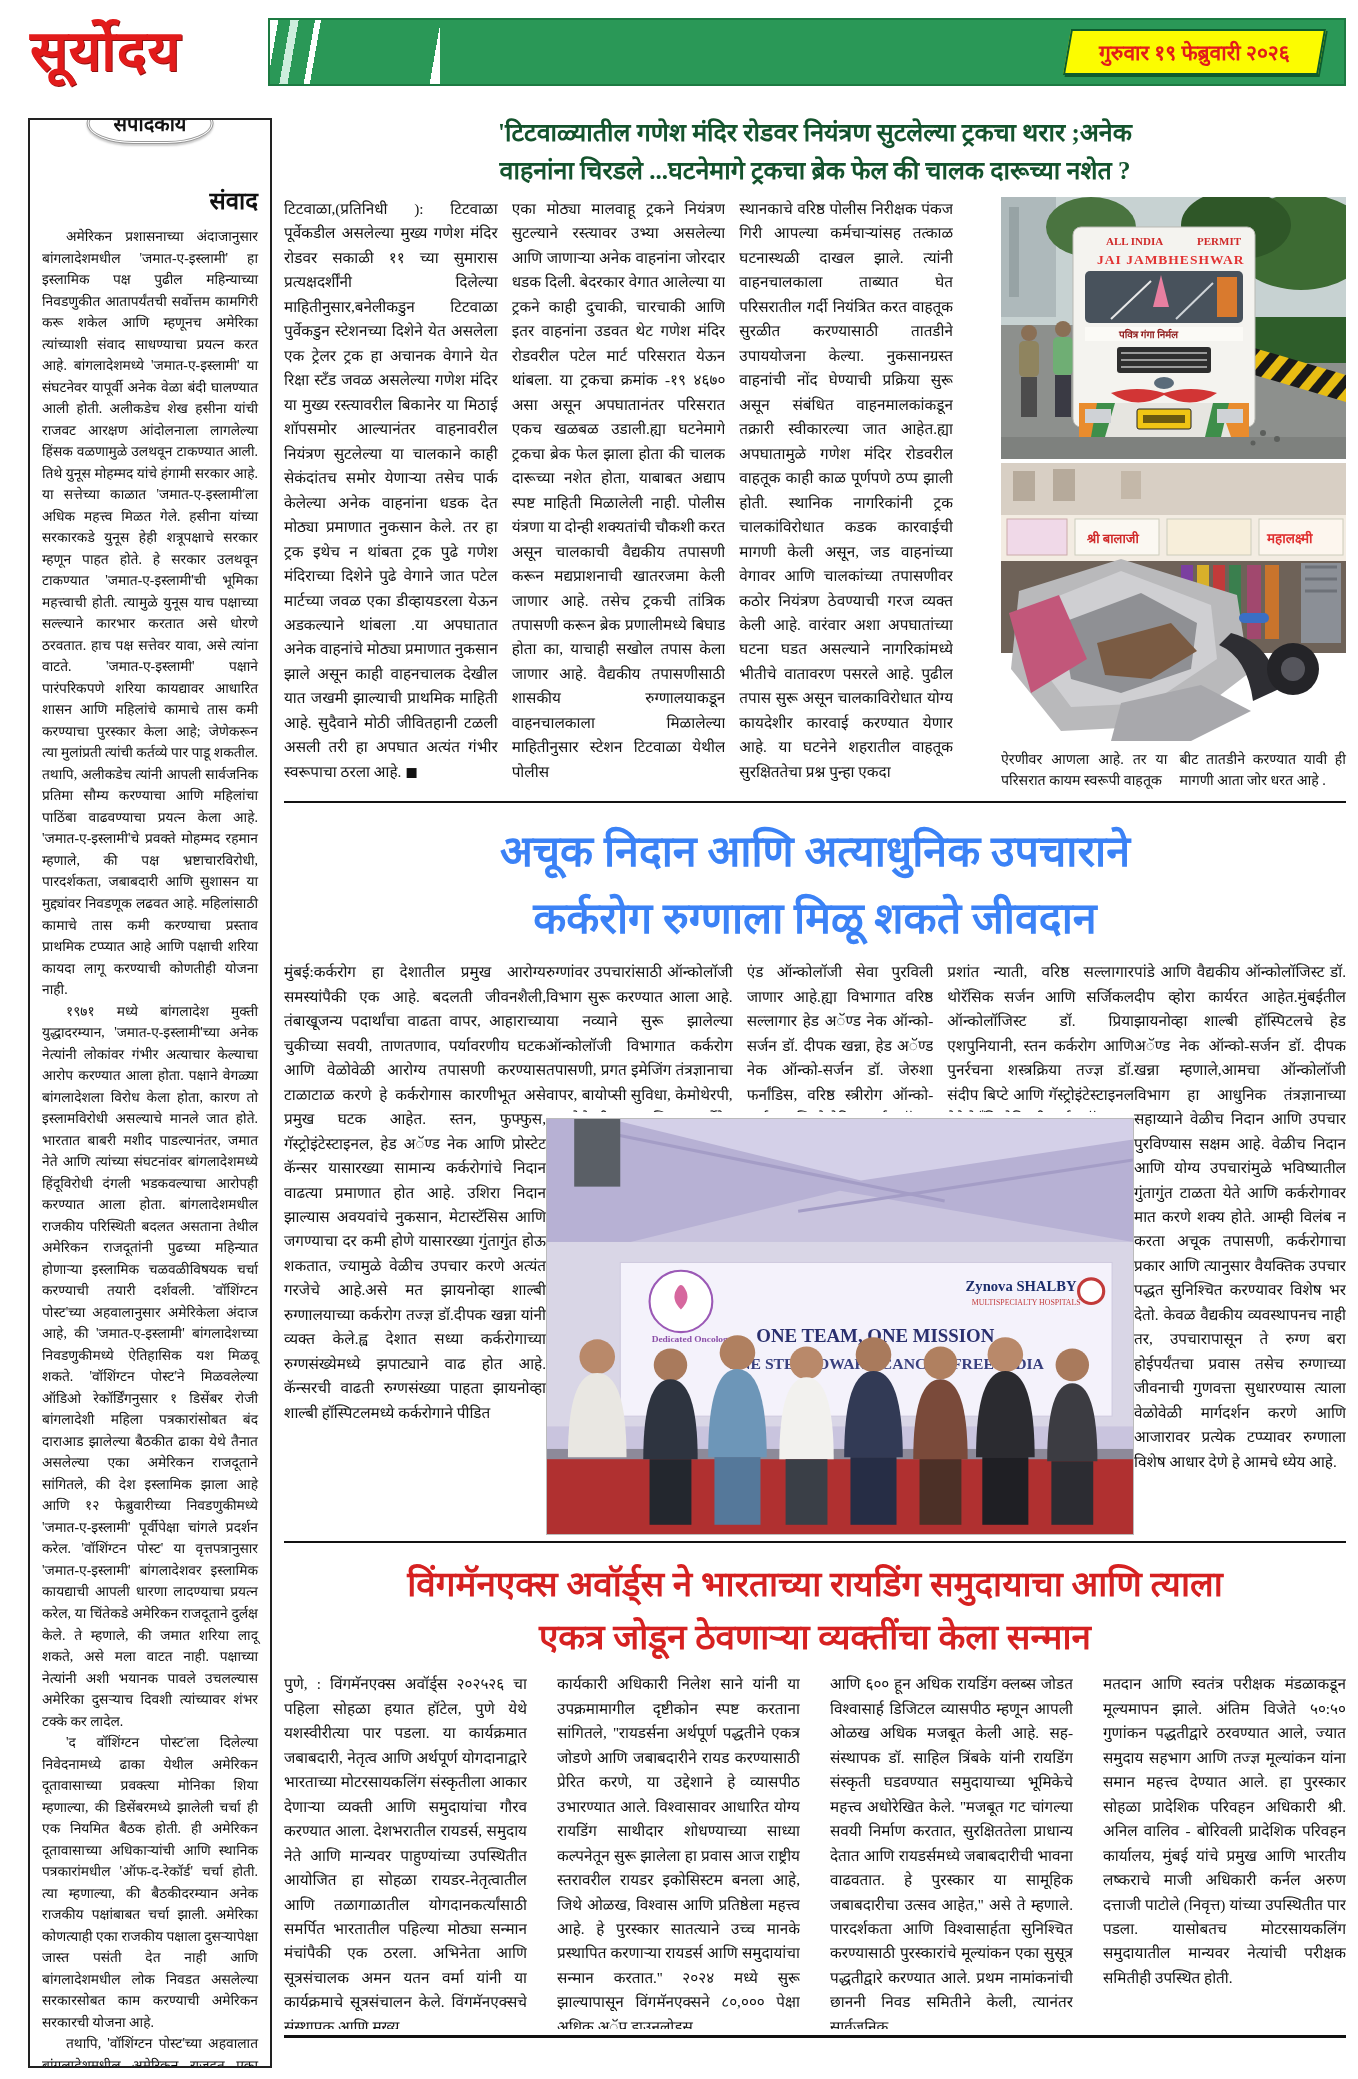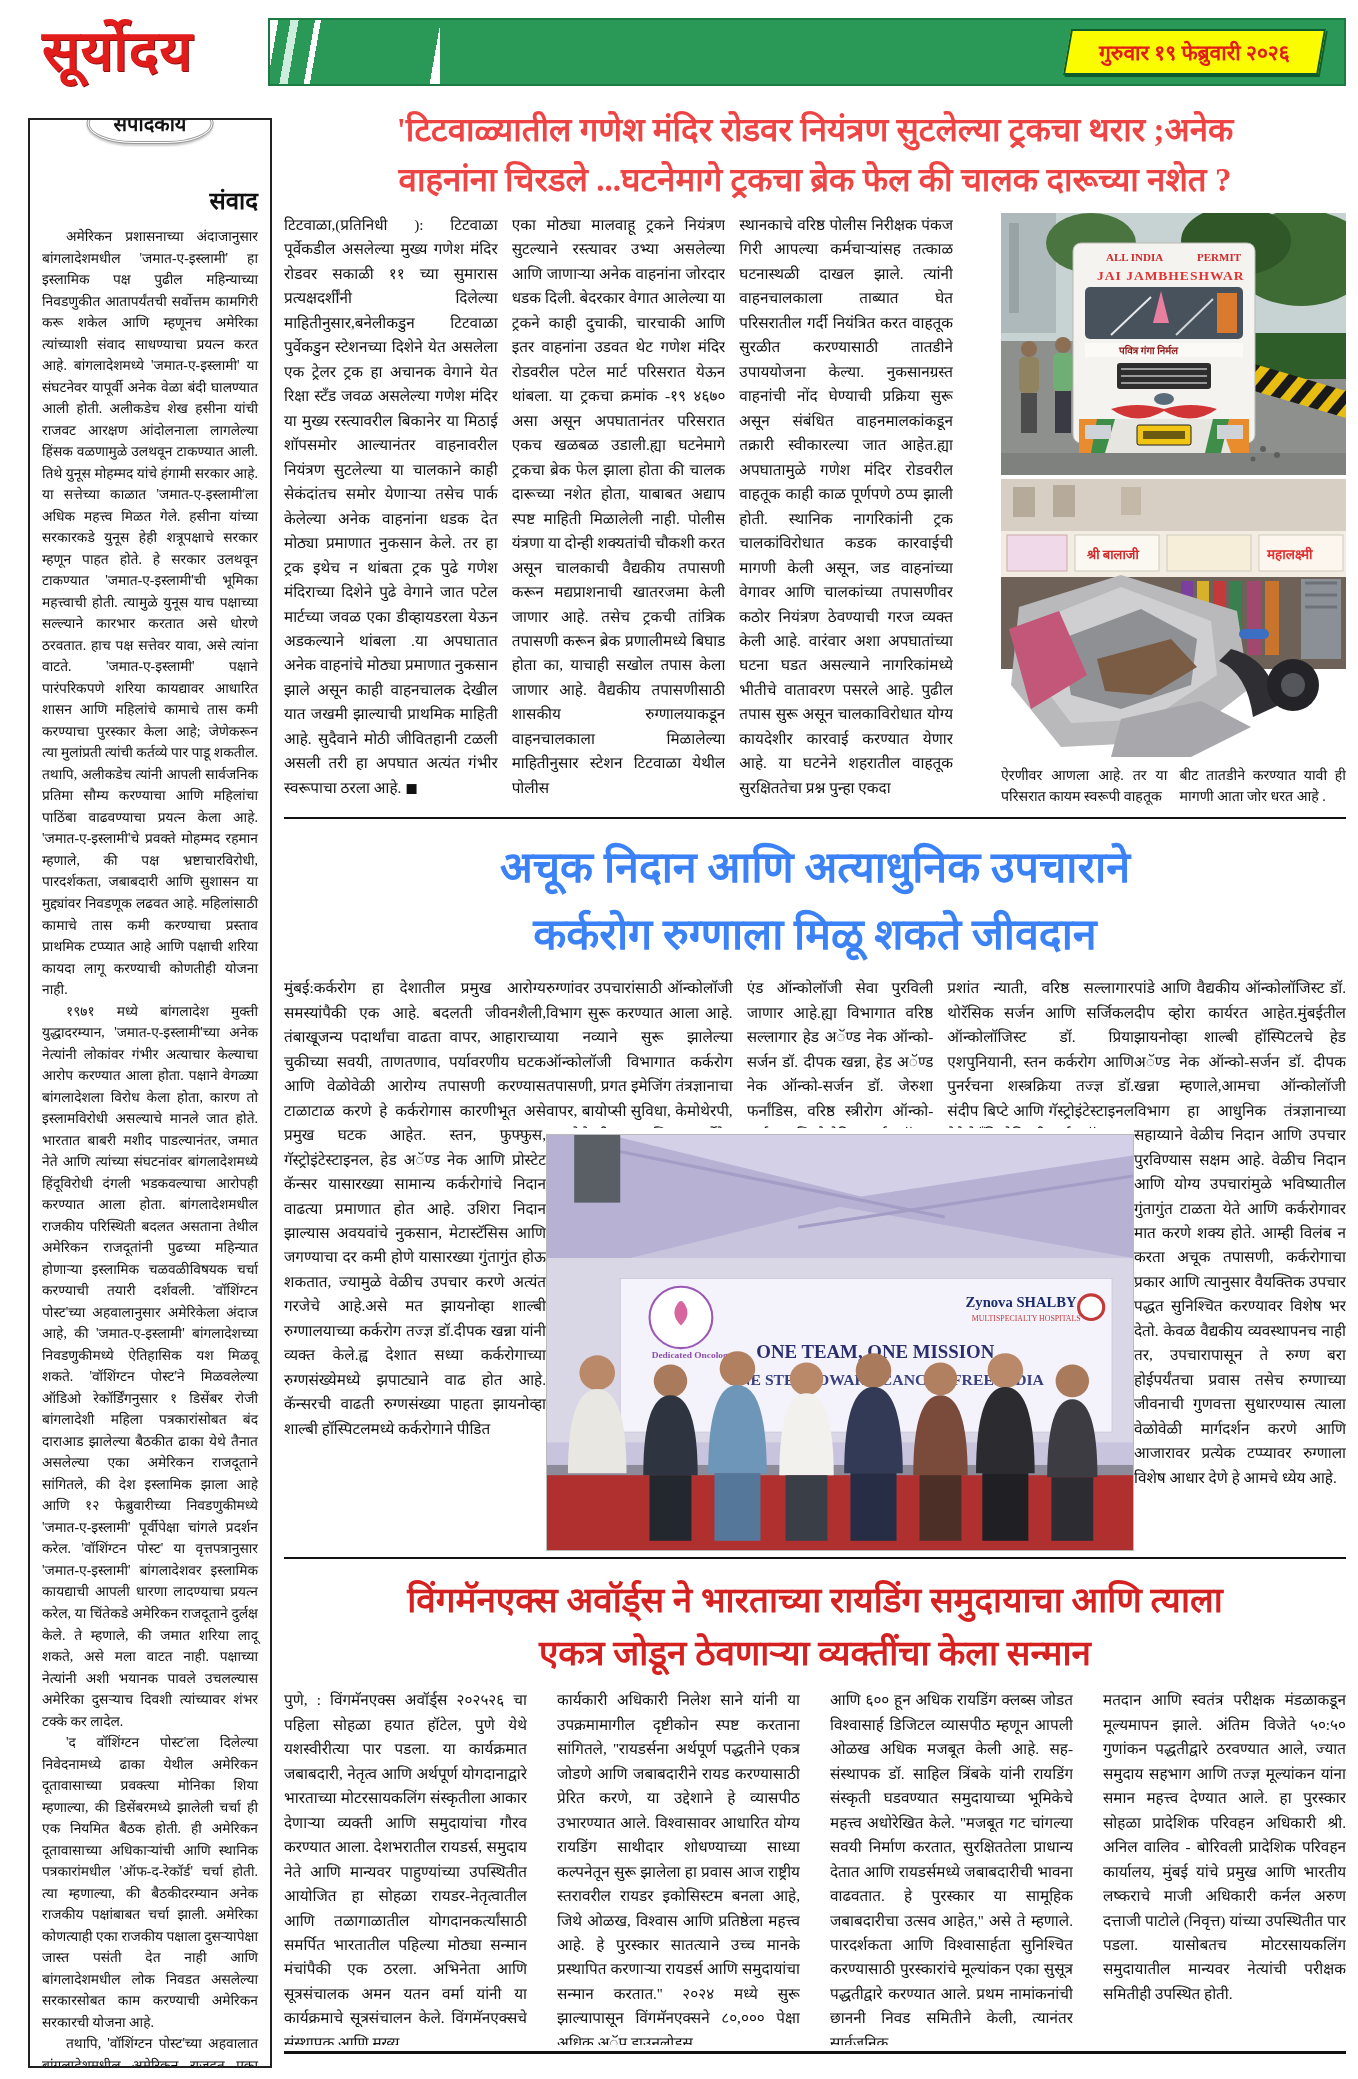--- a/index.html
+++ b/index.html
@@ -1,21 +1,21 @@
 <!DOCTYPE html>
 <html><head>
 <meta charset="utf-8">
 <style>
   * { box-sizing: border-box; margin: 0; padding: 0; }
   body { background:#fff; font-family:"Liberation Serif", serif; color:#111; }
   .page { position:relative; width:1358px; height:2079px; background:#fff; overflow:hidden; }
 
   
   .masthead { position:relative; height:92px; }
-  .paper-logo { position:absolute; left:42px; top:10px; font-size:56px; font-weight:bold;
+  .paper-logo { position:absolute; left:30px; top:10px; font-size:56px; font-weight:bold;
     color:#e21b1b; text-shadow:1px 1px 0 #8d0f0f; letter-spacing:1px; }
   .green-banner { position:absolute; left:268px; right:12px; top:18px; bottom:6px;
     background:#2a9857; border:2px solid #1d7a42; overflow:hidden; }
   .banner-stripes { position:absolute; left:0; top:-10px; bottom:-10px; width:170px;
     background:repeating-linear-gradient(100deg,#ffffff 0 10px, rgba(255,255,255,0) 10px 22px,
       #cdeedd 22px 30px, rgba(255,255,255,0) 30px 46px, #ffffff 46px 52px, rgba(255,255,255,0) 52px 170px); }
   .date-badge { position:absolute; right:22px; top:50%; transform:translateY(-50%) skewX(-10deg);
     background:#fcfc00; border:2px solid #0d5c2e; padding:7px 30px; box-shadow:2px 2px 0 #0d5c2e; }
   .date-badge span { display:inline-block; transform:skewX(10deg); color:#e21b1b;
     font-weight:bold; font-size:21px; white-space:nowrap; }
@@ -28,21 +28,21 @@
     border:2px solid #222; margin-top:18px; padding:59px 12px 10px 12px; overflow:hidden; background:#fff; }
   .ed-badge { position:absolute; top:-17px; left:50%; transform:translateX(-50%);
     background:#fff; border:3px double #9a9a9a; border-radius:50px/22px; padding:4px 24px;
     font-weight:bold; font-size:20px; white-space:nowrap; box-shadow:0 2px 2px #ccc; }
   .ed-title { text-align:right; font-size:24px; font-weight:bold; margin:4px 0 10px 0; }
   .editorial p { font-size:13.8px; line-height:1.56; text-align:justify; text-indent:24px; }
 
   
   .main { flex:1; display:flex; flex-direction:column; }
   .headline { text-align:center; font-weight:bold; }
-  .headline.red { color:#ef4444; font-size:33px; line-height:1.5; margin:6px 0 8px 0; }
+  .headline.red { color:#14532d; font-size:25px; line-height:1.5; margin:14px 0 8px 0; }
   .headline.maroon { color:#3b82f6; font-size:43px; line-height:1.55; margin:10px 0 8px 0; }
   .headline.red2 { color:#d62121; font-size:35px; line-height:1.5; margin:10px 0 8px 0; }
   .rule { border-top:2px solid #111; margin:6px 0; }
   .news-col { font-size:15.3px; line-height:1.6; text-align:justify; overflow:hidden; }
 
   
   .a1-body { display:flex; gap:29px; }
   .a1-cols { flex:1; display:flex; gap:14px; }
   .a1-cols .news-col { flex:1; height:598px; }
   .photo-stack { width:345px; min-width:345px; display:flex; flex-direction:column; gap:4px;margin-left:19px; }

